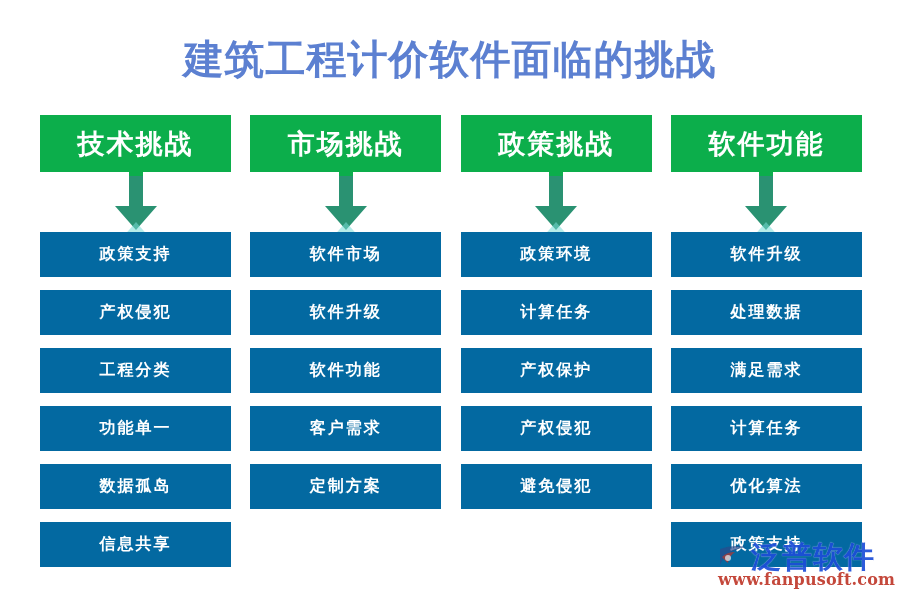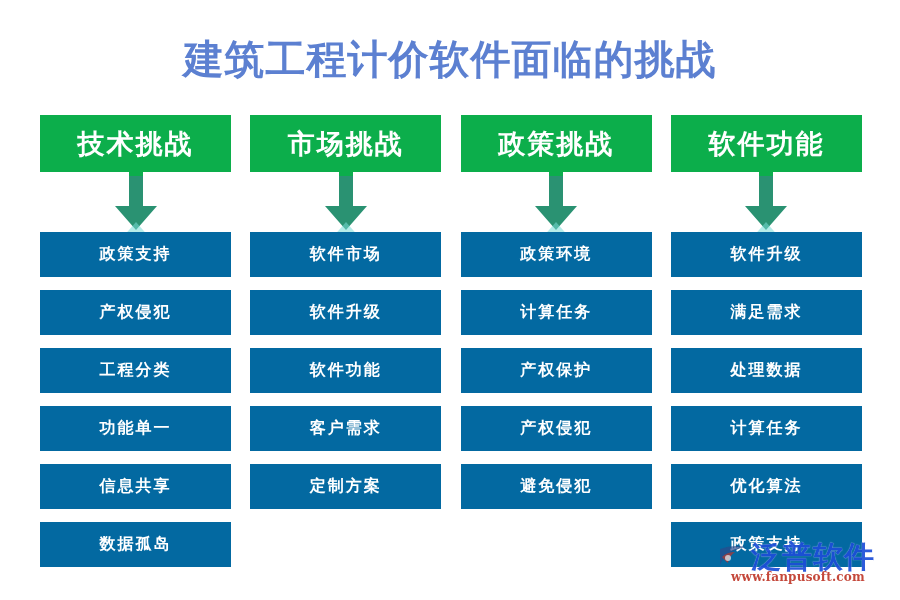--- a/index.html
+++ b/index.html
@@ -144,21 +144,21 @@
   }
   .wm-name {
     font-size: 30px;
     font-weight: bold;
     color: #1d4ed8;
     letter-spacing: 1px;
     text-shadow: 0 0 1px rgba(255,255,255,0.8);
     font-family: Liberation Serif, serif;
   }
   .wm-url {
-    font-size: 12px;
+    font-size: 16px;
     font-weight: bold;
     color: #c0392b;
     letter-spacing: 0.2px;
     text-align: center;
     margin-top: -2px;
     font-family: "DejaVu Serif", "Liberation Serif", serif;
   }
 </style>
 </head>
 <body>
@@ -176,22 +176,22 @@
           <polygon points="16,0 30,0 30,34 44,34 23,58 2,34 16,34" fill="#2A9272"></polygon>
           <rect x="16" y="0" width="14" height="4" fill="#0CAE4B"></rect>
         </svg>
         <div class="arrow-flare"></div>
       </div>
       <div class="cells">
         <div class="cell">政策支持</div>
         <div class="cell">产权侵犯</div>
         <div class="cell">工程分类</div>
         <div class="cell">功能单一</div>
+        <div class="cell">数据孤岛</div>
         <div class="cell">信息共享</div>
-        <div class="cell">数据孤岛</div>
       </div>
     </div>
 
     <div class="column">
       <div class="header-box">市场挑战</div>
       <div class="arrow-wrap">
         <svg class="arrow" viewBox="0 0 46 60">
           <polygon points="16,0 30,0 30,34 44,34 23,58 2,34 16,34" fill="#2A9272"></polygon>
           <rect x="16" y="0" width="14" height="4" fill="#0CAE4B"></rect>
         </svg>
@@ -228,22 +228,22 @@
       <div class="header-box">软件功能</div>
       <div class="arrow-wrap">
         <svg class="arrow" viewBox="0 0 46 60">
           <polygon points="16,0 30,0 30,34 44,34 23,58 2,34 16,34" fill="#2A9272"></polygon>
           <rect x="16" y="0" width="14" height="4" fill="#0CAE4B"></rect>
         </svg>
         <div class="arrow-flare"></div>
       </div>
       <div class="cells">
         <div class="cell">软件升级</div>
+        <div class="cell">处理数据</div>
         <div class="cell">满足需求</div>
-        <div class="cell">处理数据</div>
         <div class="cell">计算任务</div>
         <div class="cell">优化算法</div>
         <div class="cell">政策支持</div>
       </div>
     </div>
 
   </div>
 
   <div class="watermark">
     <div class="wm-row">

